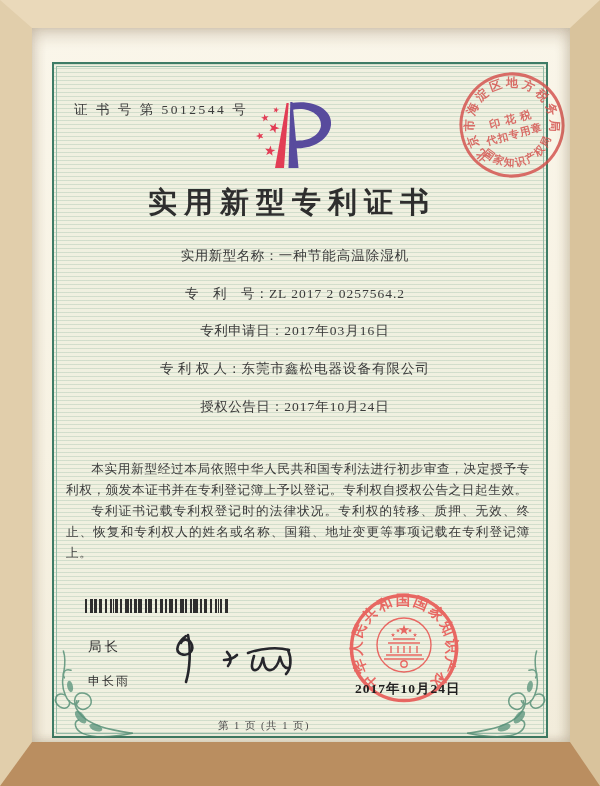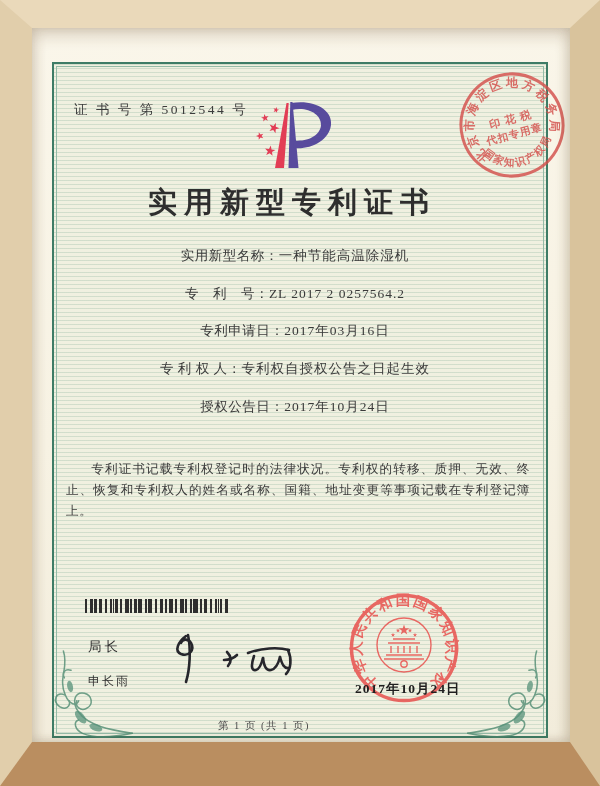--- a/index.html
+++ b/index.html
@@ -153,28 +153,29 @@
       <div class="field-row">
         <span class="lbl">实用新型名称：</span><span class="val">一种节能高温除湿机</span>
       </div>
       <div class="field-row">
         <span class="lbl">专　利　号：</span><span class="val">ZL 2017 2 0257564.2</span>
       </div>
       <div class="field-row">
         <span class="lbl">专利申请日：</span><span class="val">2017年03月16日</span>
       </div>
       <div class="field-row">
-        <span class="lbl">专 利 权 人：</span><span class="val">专利权自授权公告之日起生效</span>
+        <span class="lbl">专 利 权 人：</span><span class="val">东莞市鑫松电器设备有限公司</span>
       </div>
       <div class="field-row">
         <span class="lbl">授权公告日：</span><span class="val">2017年10月24日</span>
       </div>
     </div>
 
     <div class="abs paras">
+      <p>本实用新型经过本局依照中华人民共和国专利法进行初步审查，决定授予专利权，颁发本证书并在专利登记簿上予以登记。专利权自授权公告之日起生效。</p>
       <p>专利证书记载专利权登记时的法律状况。专利权的转移、质押、无效、终止、恢复和专利权人的姓名或名称、国籍、地址变更等事项记载在专利登记簿上。</p>
     </div>
 
     <div class="abs barcode"></div>
 
     <div class="abs signer-post">局长</div>
     <div class="abs signer-name">申长雨</div>
 
     <svg class="abs signature" width="135" height="62" viewBox="0 0 135 62">
       <g fill="none" stroke="#26262c" stroke-width="2.6" stroke-linecap="round" stroke-linejoin="round">

